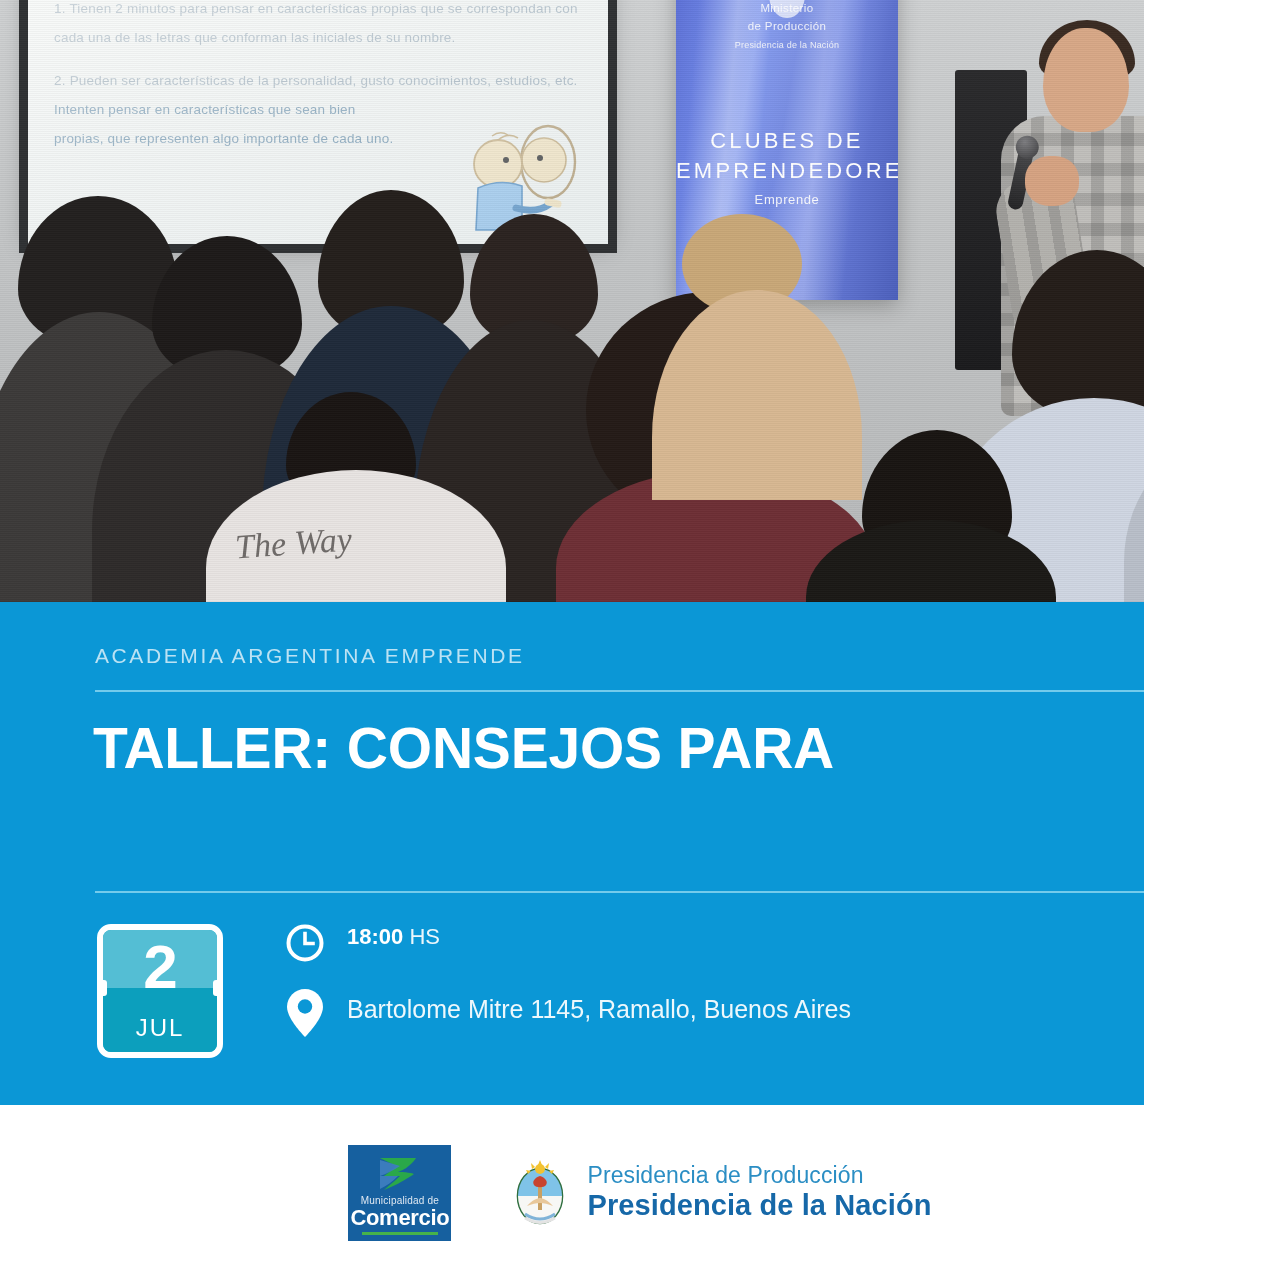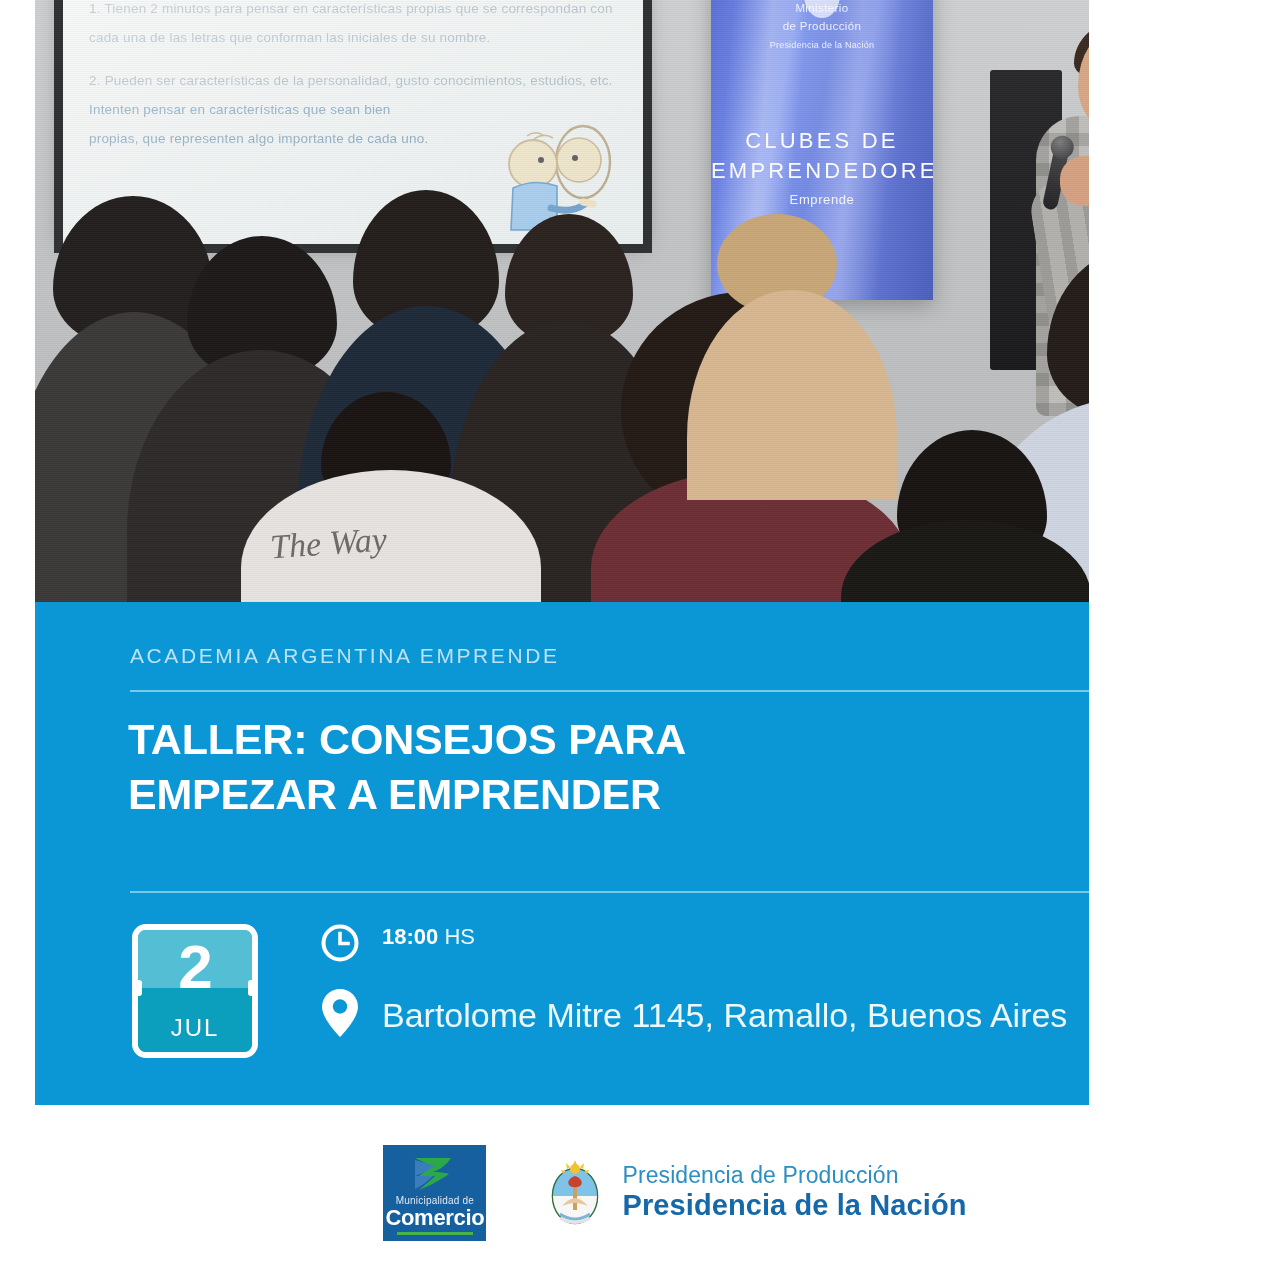--- a/index.html
+++ b/index.html
@@ -6,25 +6,24 @@
     margin: 0;
     padding: 0;
     background: #ffffff;
   }
   body {
     font-family: "Liberation Sans", sans-serif;
     -webkit-font-smoothing: antialiased;
   }
   .poster {
     position: relative;
-    width: 1054px;
+    width: 1144px;
     height: 1280px;
     overflow: hidden;
     background: #ffffff;
-    margin-left: 35px;
   }
 
   
   .photo {
     position: absolute;
     left: 0; top: 0;
     width: 1280px;
     height: 602px;
     overflow: hidden;
     background: #8f9295;
@@ -214,21 +213,21 @@
   .rule-top {
     position: absolute;
     left: 95px; top: 88px;
     width: 1090px; height: 2px;
     background: rgba(180,235,250,.62);
   }
   .title {
     position: absolute;
     left: 93px; top: 110px;
     width: 1000px;
-    font-size: 43px;
+    font-size: 57px;
     font-weight: 700;
     color: #ffffff;
     line-height: 1.27;
     letter-spacing: -0.2px;
   }
   .rule-mid {
     position: absolute;
     left: 95px; top: 289px;
     width: 1090px; height: 2px;
     background: rgba(180,235,250,.62);
@@ -299,21 +298,21 @@
   }
   .time-text b { font-weight: 700; }
   .time-text span { font-weight: 300; color: rgba(255,255,255,.92); }
   .venue {
     font-size: 28px;
     font-weight: 700;
     color:#ffffff;
     line-height: 1.22;
   }
   .addr {
-    font-size: 34px;
+    font-size: 25px;
     font-weight: 300;
     color: rgba(255,255,255,.93);
     line-height: 1.3;
     margin-top: 3px;
   }
 
   
   .footer {
     position: absolute;
     left: 0; top: 1105px;
@@ -439,21 +438,20 @@
     <div class="photo-grain"></div>
   </div>
 
   <div class="blue-panel">
 
     <div class="kicker">ACADEMIA ARGENTINA EMPRENDE</div>
     <div class="rule-top"></div>
 
     <div class="title">
       <span>TALLER: CONSEJOS PARA</span><br>
-      <span>EMPEZAR A EMPRENDER</span>
     </div>
 
     <div class="rule-mid"></div>
 
     <div class="date-badge">
       <div class="date-top"></div>
       <div class="date-bottom"></div>
       <div class="date-day">2</div>
       <div class="date-mon">JUL</div>
       <div class="badge-notch l"></div>

